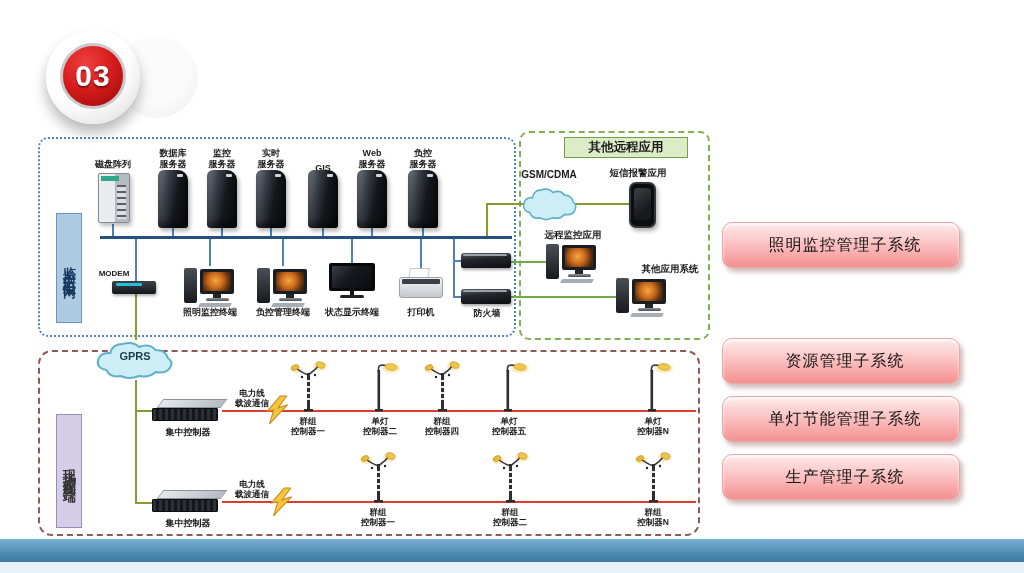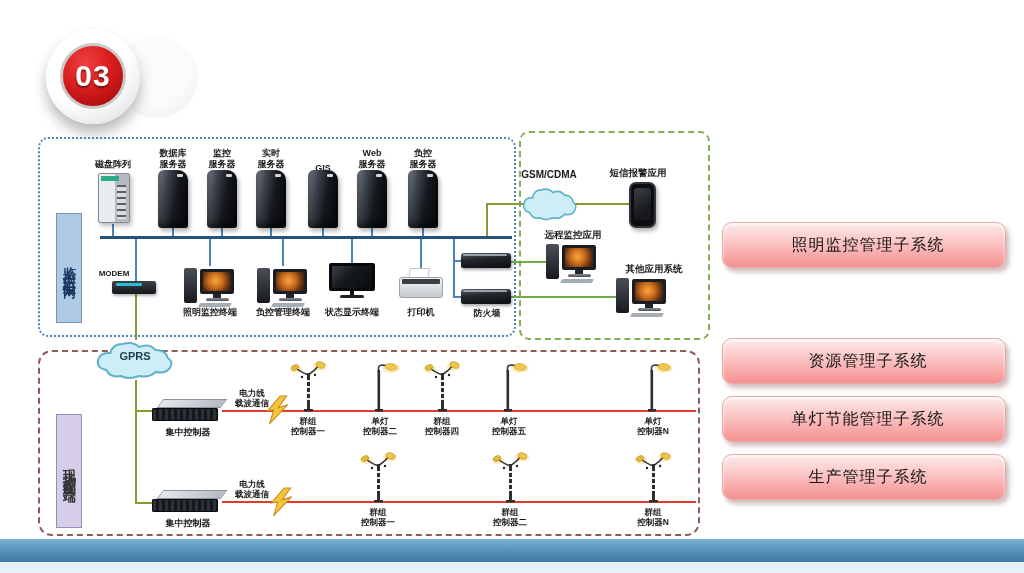--- a/index.html
+++ b/index.html
@@ -96,21 +96,21 @@
   .phone:before { content:""; position:absolute; left:3px; top:4px; width:17px; height:32px; border-radius:4px;
     background:linear-gradient(145deg,#3c4147 0%,#17191c 70%); }
   .rack { position:absolute; width:74px; height:24px; }
   .rack .top { position:absolute; left:8px; top:0; width:64px; height:9px; transform:skewX(-38deg);
     background:linear-gradient(90deg,#e4e8ec,#b5bbc2); border:1px solid #8d939a; }
   .rack .front { position:absolute; left:0; top:9px; width:66px; height:13px; border-radius:1px;
     background:repeating-linear-gradient(90deg,#2c3138 0 3px, #14171c 3px 6px); border:1px solid #0a0c0e; }
   .cloud-wrap { position:absolute; }
   .cloud-label { position:absolute; width:100%; text-align:center; font-weight:bold; color:#1d3b4a; }
   
-  .subsys-btn { position:absolute; left:722px; width:284px; height:46px; border-radius:10px;
+  .subsys-btn { position:absolute; left:722px; width:238px; height:46px; border-radius:10px;
     border:1px solid #e7a8a8; cursor:pointer;
     background:linear-gradient(180deg,#fdeaea 0%,#fccaca 38%,#f7a4a4 78%,#f49191 100%);
     box-shadow:3px 4px 5px rgba(120,60,60,0.35), inset 0 2px 3px rgba(255,255,255,0.9);
     display:flex; align-items:center; justify-content:center;
     font-size:16px; font-weight:500; color:#141414; letter-spacing:1px;padding-left:8px; }
   
   .bottom-bar { position:absolute; left:0; top:539px; width:1024px; height:23px;
     background:linear-gradient(180deg,#7ab0d4 0%,#4a86ae 70%,#3f7aa2 100%); }
   .footer-strip { position:absolute; left:0; top:562px; width:1024px; height:11px; background:#e8f1f7; }
 </style>
@@ -161,20 +161,21 @@
   <div class="line oline" style="left:135px;top:502px;width:20px;height:2px;"></div>
 
   <div class="line gline" style="left:511px;top:261px;width:38px;height:2px;"></div>
   <div class="line gline" style="left:511px;top:296px;width:108px;height:2px;"></div>
 
   <div class="line rline" style="left:222px;top:410px;width:474px;height:2px;"></div>
   <div class="line rline" style="left:222px;top:501px;width:474px;height:2px;"></div>
 
   <div class="vlabel vlabel-center">监控中心组网</div>
   <div class="vlabel vlabel-field">现场控制终端</div>
+  <div class="remote-title">其他远程应用</div>
 
   <div class="lbl srv-lbl" style="left:85px;top:146px;width:56px;">磁盘阵列</div>
   <div class="diskarray" style="left:98px;top:173px;"></div>
   <div class="lbl srv-lbl" style="left:145px;top:146px;width:56px;">数据库
 服务器</div>
   <div class="tower" style="left:158px;top:170px;"></div>
   <div class="lbl srv-lbl" style="left:194px;top:146px;width:56px;">监控
 服务器</div>
   <div class="tower" style="left:207px;top:170px;"></div>
   <div class="lbl srv-lbl" style="left:243px;top:146px;width:56px;">实时
@@ -239,21 +240,21 @@
   <div class="phone" style="left:629px;top:182px;"></div>
 
   <div class="lbl lbl-md" style="left:538px;top:229px;width:70px;">远程监控应用</div>
   <div class="pc" style="left:546px;top:242px;">
     <div class="case"></div>
       <div class="mon"></div>
     <div class="neck"></div>
       <div class="base"></div>
     <div class="kbd"></div>
   </div>
-  <div class="lbl lbl-md" style="left:618px;top:263px;width:72px;">其他应用系统</div>
+  <div class="lbl lbl-md" style="left:634px;top:263px;width:72px;">其他应用系统</div>
   <div class="pc" style="left:616px;top:276px;">
     <div class="case"></div>
       <div class="mon"></div>
     <div class="neck"></div>
       <div class="base"></div>
     <div class="kbd"></div>
   </div>
 
   <div class="cloud-wrap" style="left:94px;top:336px;width:82px;height:46px;">
     <svg width="82" height="46" viewBox="0 0 80 46" preserveAspectRatio="none">

